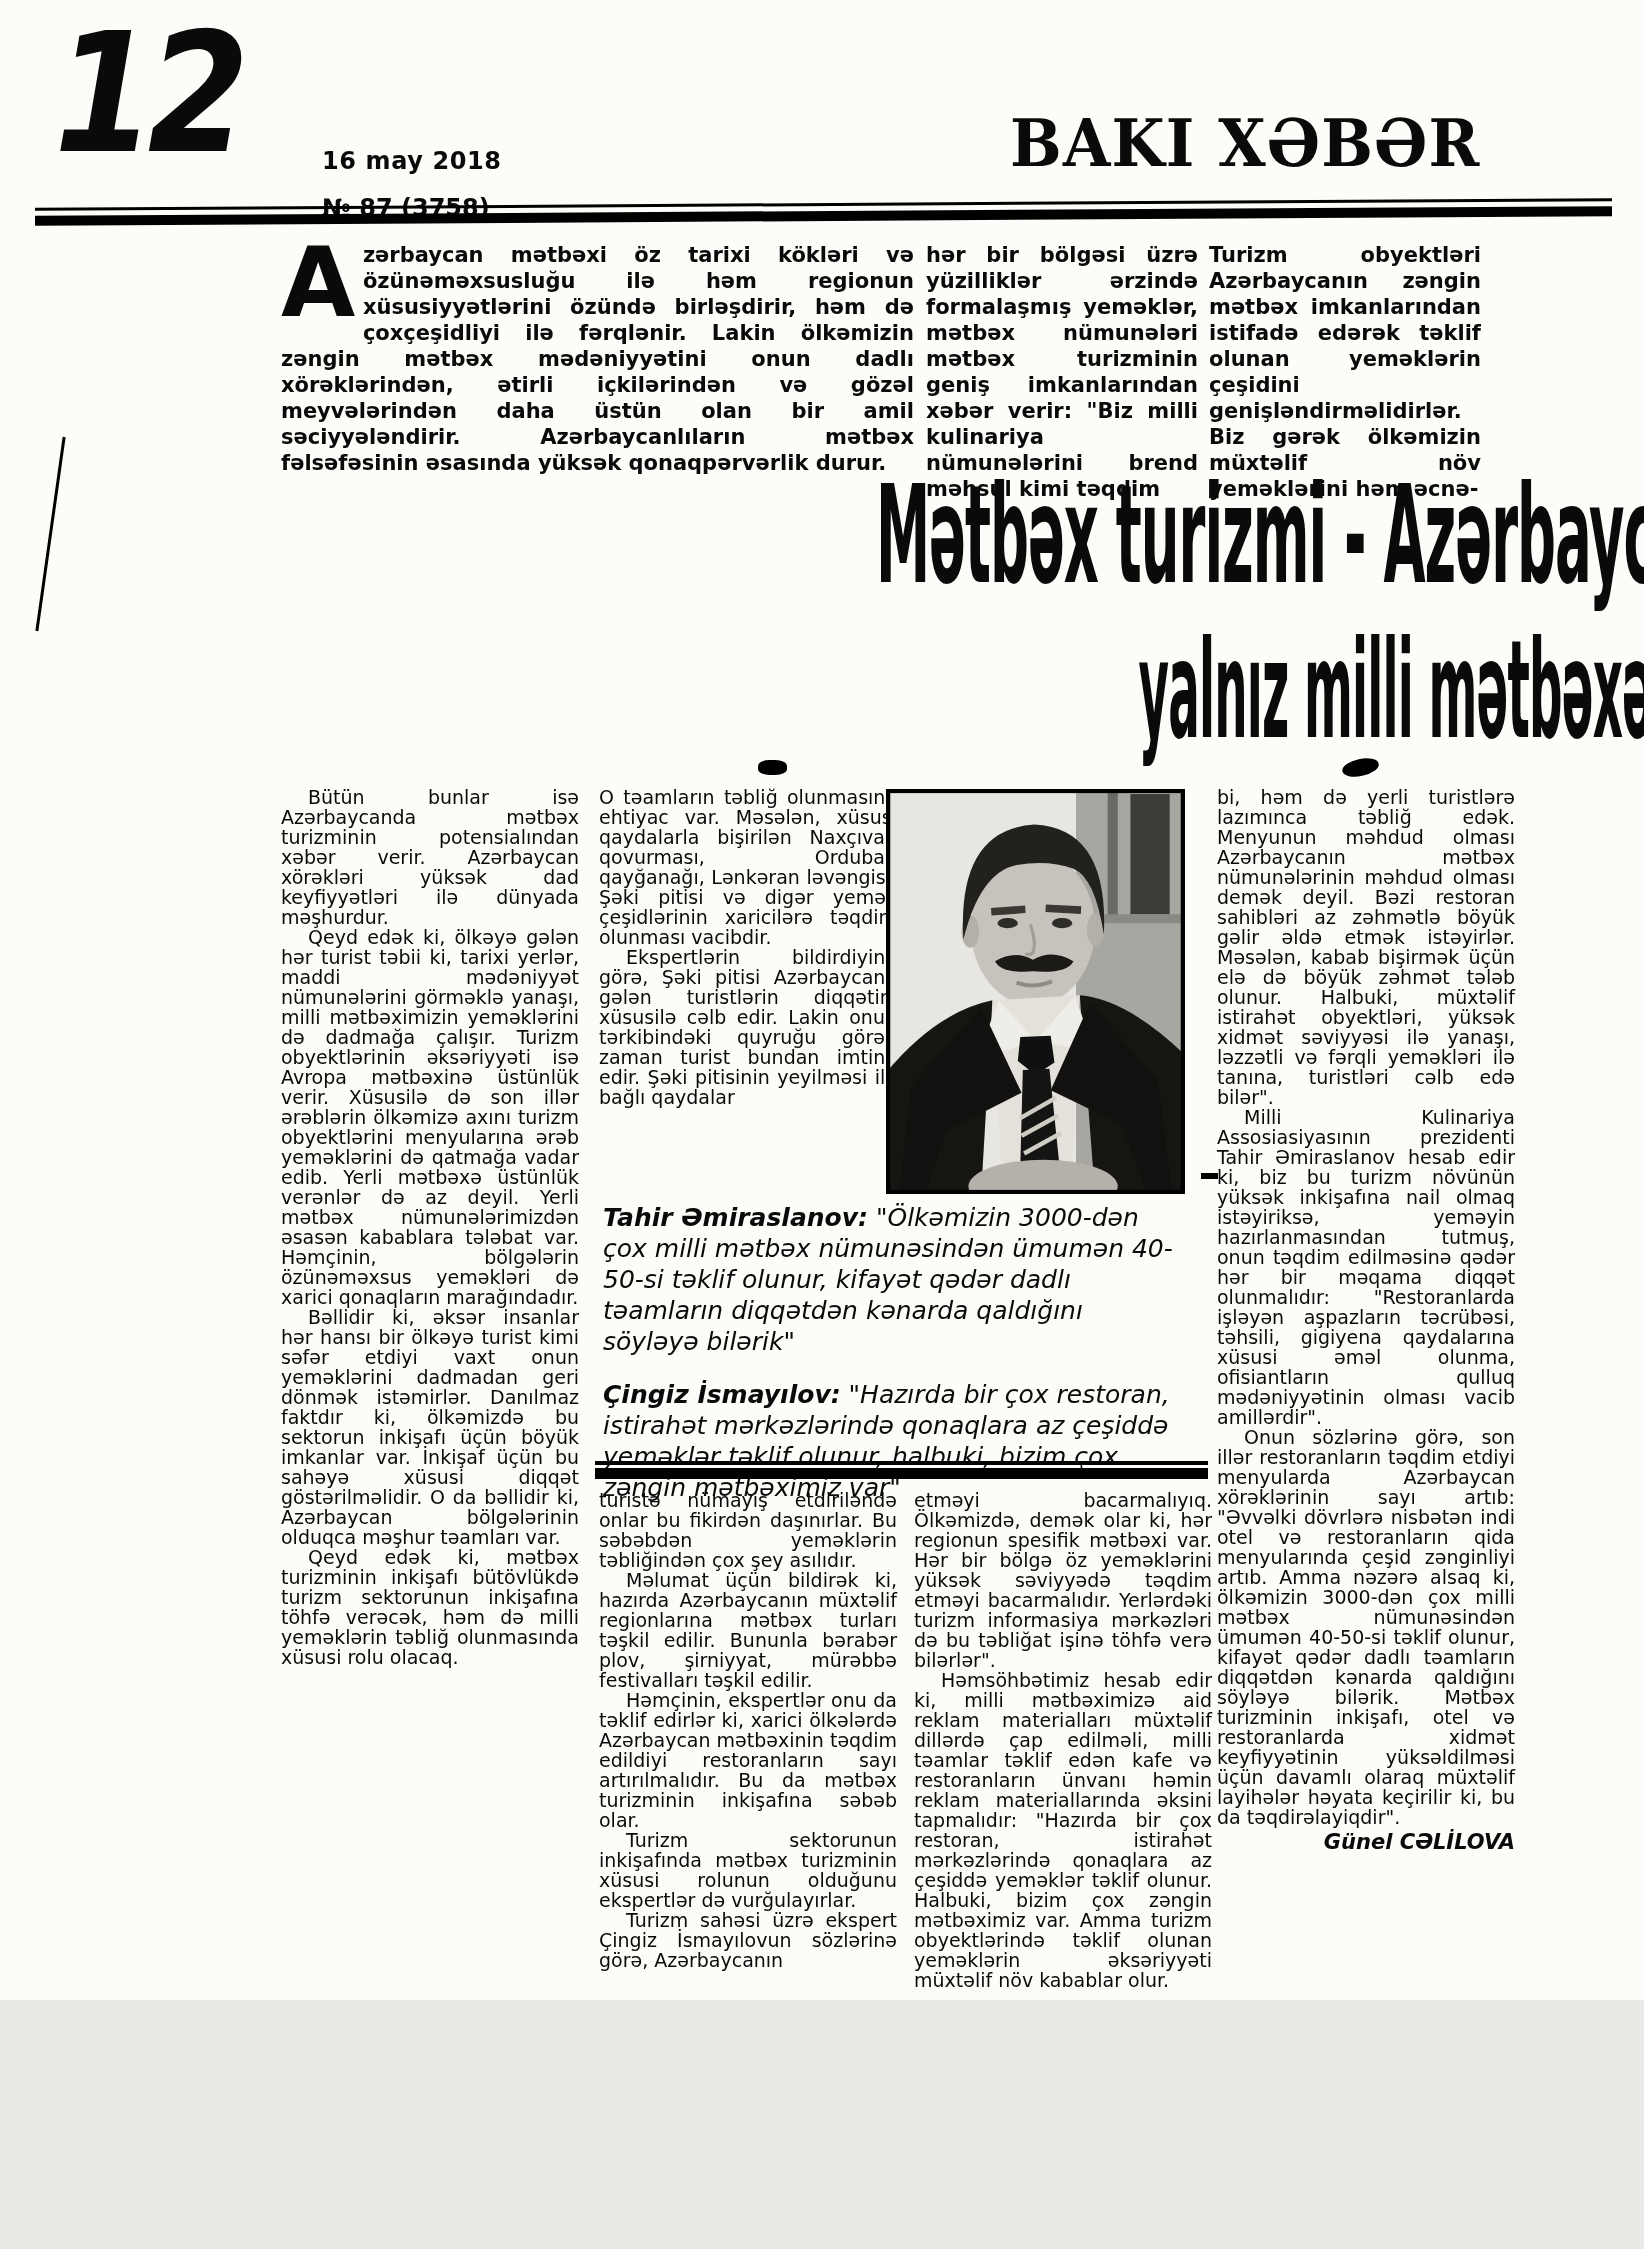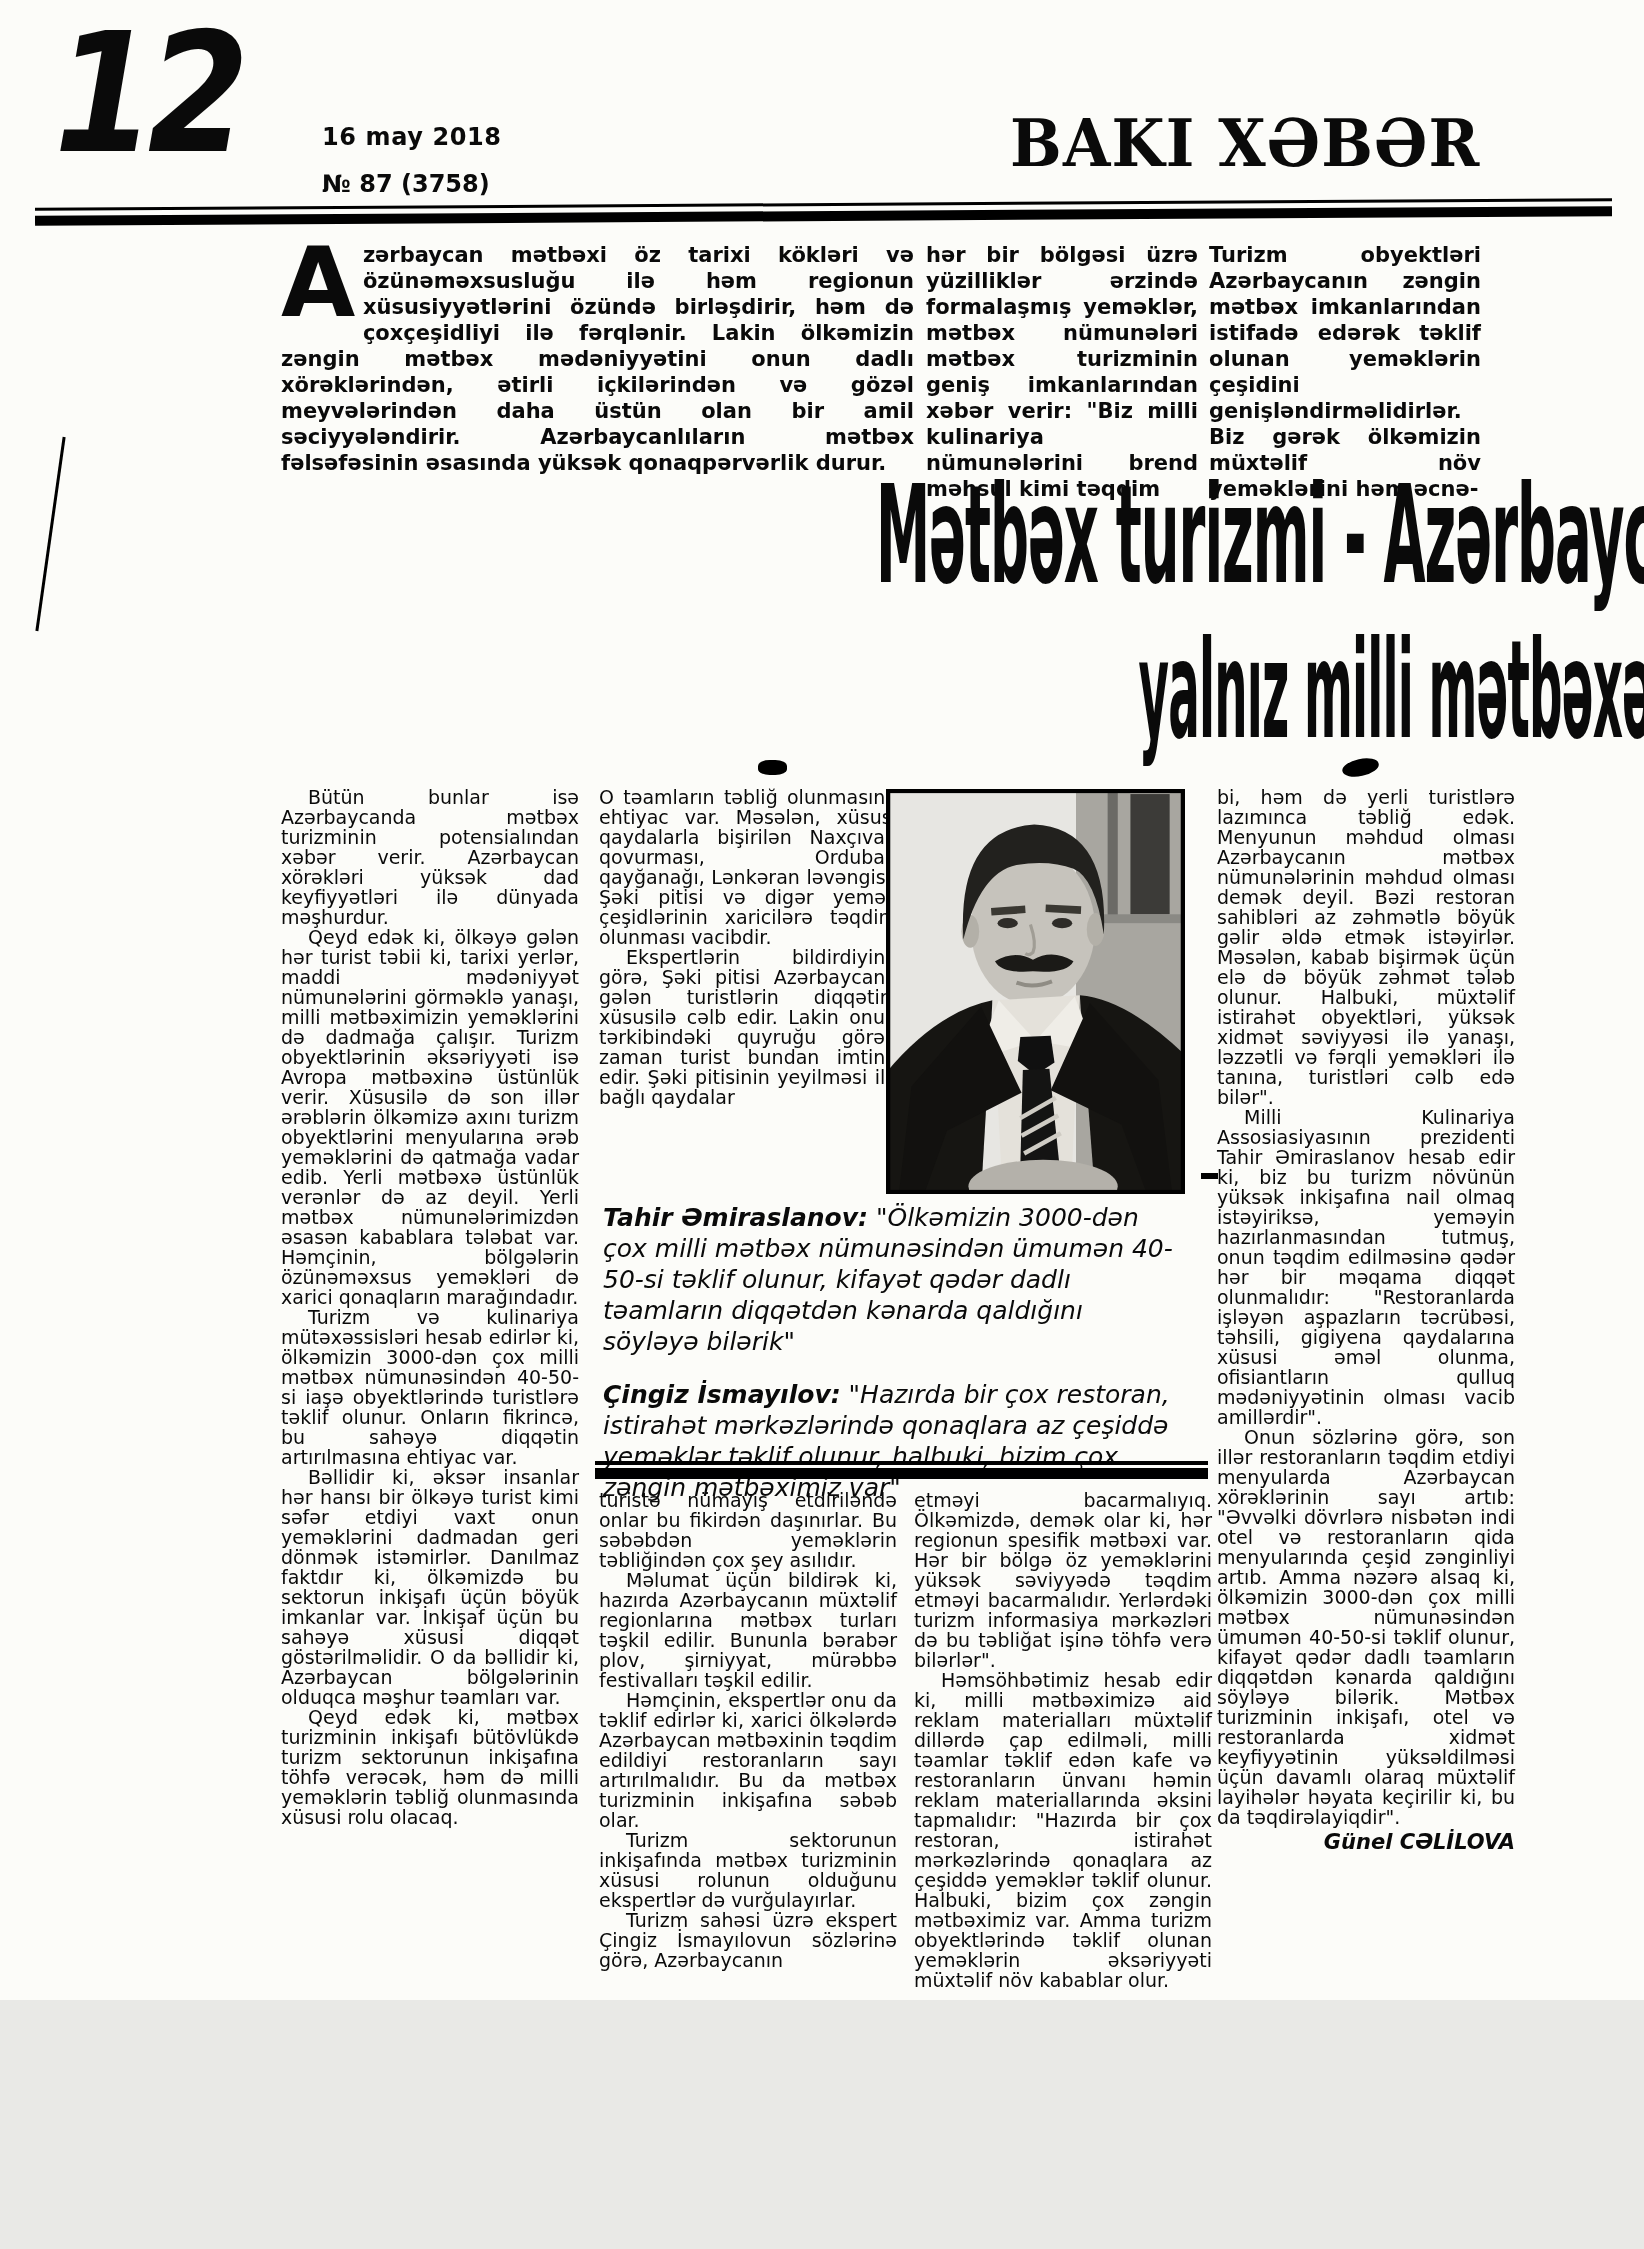--- a/index.html
+++ b/index.html
@@ -13,21 +13,21 @@
   .pagenum {
     position:absolute; left:54px; top:11.4px;
     font-size:166px; font-weight:bold; font-style:italic;
     letter-spacing:-9px; transform:scaleX(.88); transform-origin:left top;
     line-height:1;
   }
   .diag-line {
     position:absolute; left:49px; top:436px; width:3.2px; height:196px;
     background:#000; transform:rotate(8deg);
   }
-  .datebox { position:absolute; left:322px; top:123px; font-weight:bold; line-height:1.2; }
+  .datebox { position:absolute; left:322px; top:147px; font-weight:bold; line-height:1.2; }
   .datebox .d1 { font-size:24px; letter-spacing:0.6px; }
   .datebox .d2 { font-size:24px; margin-top:18px; }
   .masthead {
     position:absolute; right:163px; top:111px;
     font-family:"DejaVu Serif", serif; font-weight:bold;
     font-size:65px; letter-spacing:1.3px; white-space:nowrap;
     transform:scaleX(.94); transform-origin:right center; line-height:1;
   }
   .rule-thin  { position:absolute; left:35px; top:203px; width:1577px; height:3.2px;  background:#000; transform:rotate(-.35deg); }
   .rule-thick { position:absolute; left:35px; top:211px; width:1577px; height:10px; background:#000; transform:rotate(-.35deg); }
@@ -98,21 +98,20 @@
     <div><span class="hl hl2">yalnız milli mətbəxə qonaq etməyin vaxtı çatıb</span></div>
   </div>
 
   <div class="blob1"></div>
   <div class="blob2"></div>
   <div class="blob3"></div>
 
   <div class="bodycol col1">
       <p>Bütün bunlar isə Azərbaycanda mətbəx turizminin potensialından xəbər verir. Azərbaycan xörəkləri yüksək dad keyfiyyətləri ilə dünyada məşhurdur.</p>
       <p>Qeyd edək ki, ölkəyə gələn hər turist təbii ki, tarixi yerlər, maddi mədəniyyət nümunələrini görməklə yanaşı, milli mətbəximizin yeməklərini də dadmağa çalışır. Turizm obyektlərinin əksəriyyəti isə Avropa mətbəxinə üstünlük verir. Xüsusilə də son illər ərəblərin ölkəmizə axını turizm obyektlərini menyularına ərəb yeməklərini də qatmağa vadar edib. Yerli mətbəxə üstünlük verənlər də az deyil. Yerli mətbəx nümunələrimizdən əsasən kabablara tələbat var. Həmçinin, bölgələrin özünəməxsus yeməkləri də xarici qonaqların marağındadır.</p>
-      <p>Turizm və kulinariya mütəxəssisləri hesab edirlər ki, ölkəmizin 3000-dən çox milli mətbəx nümunəsindən 40-50-si iaşə obyektlərində turistlərə təklif olunur. Onların fikrincə, bu sahəyə diqqətin artırılmasına ehtiyac var.</p>
       <p>Bəllidir ki, əksər insanlar hər hansı bir ölkəyə turist kimi səfər etdiyi vaxt onun yeməklərini dadmadan geri dönmək istəmirlər. Danılmaz faktdır ki, ölkəmizdə bu sektorun inkişafı üçün böyük imkanlar var. İnkişaf üçün bu sahəyə xüsusi diqqət göstərilməlidir. O da bəllidir ki, Azərbaycan bölgələrinin olduqca məşhur təamları var.</p>
       <p>Qeyd edək ki, mətbəx turizminin inkişafı bütövlükdə turizm sektorunun inkişafına töhfə verəcək, həm də milli yeməklərin təbliğ olunmasında xüsusi rolu olacaq.</p>
     </div>
 
   <div class="bodycol col2top cont">
       <p>O təamların təbliğ olunmasına ehtiyac var. Məsələn, xüsusi qaydalarla bişirilən Naxçıvan qovurması, Ordubad qayğanağı, Lənkəran ləvəngisi, Şəki pitisi və digər yemək çeşidlərinin xaricilərə təqdim olunması vacibdir.</p>
       <p>Ekspertlərin bildirdiyinə görə, Şəki pitisi Azərbaycana gələn turistlərin diqqətini xüsusilə cəlb edir. Lakin onun tərkibindəki quyruğu görən zaman turist bundan imtina edir. Şəki pitisinin yeyilməsi ilə bağlı qaydalar</p>
     </div>
 
   <div class="photo">

